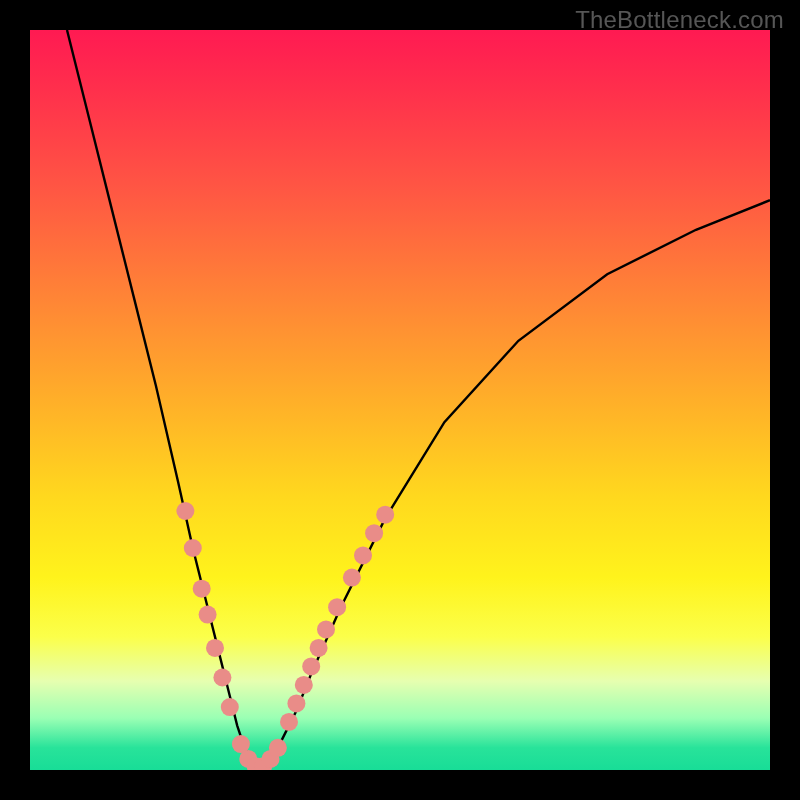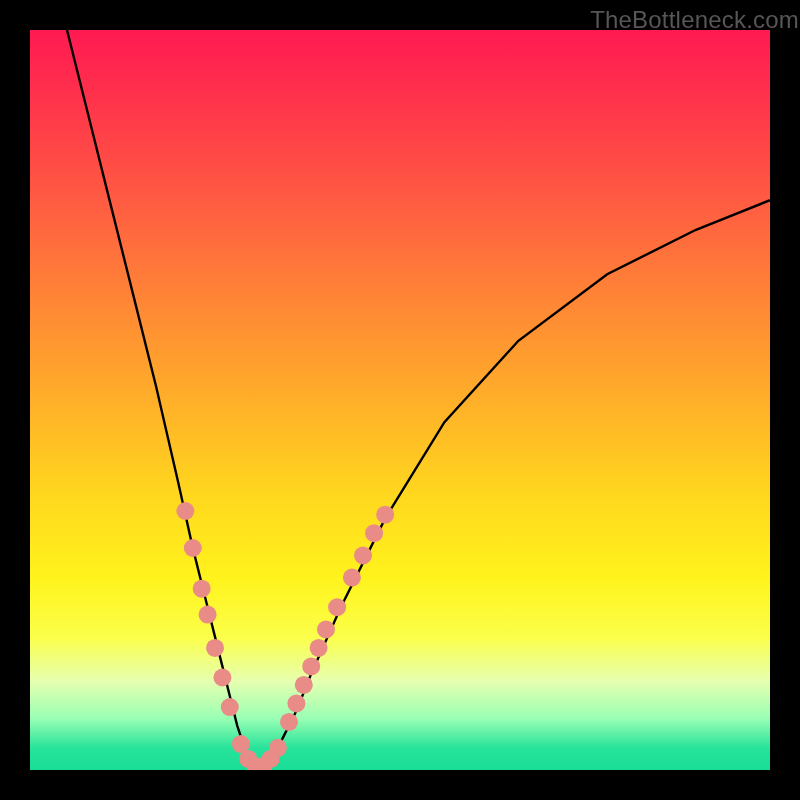--- a/index.html
+++ b/index.html
@@ -6,21 +6,21 @@
   html, body { width: 800px; height: 800px; overflow: hidden; background: #000; }
   .frame {
     position: relative;
     width: 800px;
     height: 800px;
     background: #000;
   }
   .watermark {
     position: absolute;
     top: 6px;
-    right: 1px;
+    right: 16px;
     font-family: Arial, Helvetica, sans-serif;
     font-size: 24px;
     font-weight: 500;
     color: #565656;
     letter-spacing: 0.2px;
     z-index: 10;
   }
   .plot {
     position: absolute;
     left: 30px;

